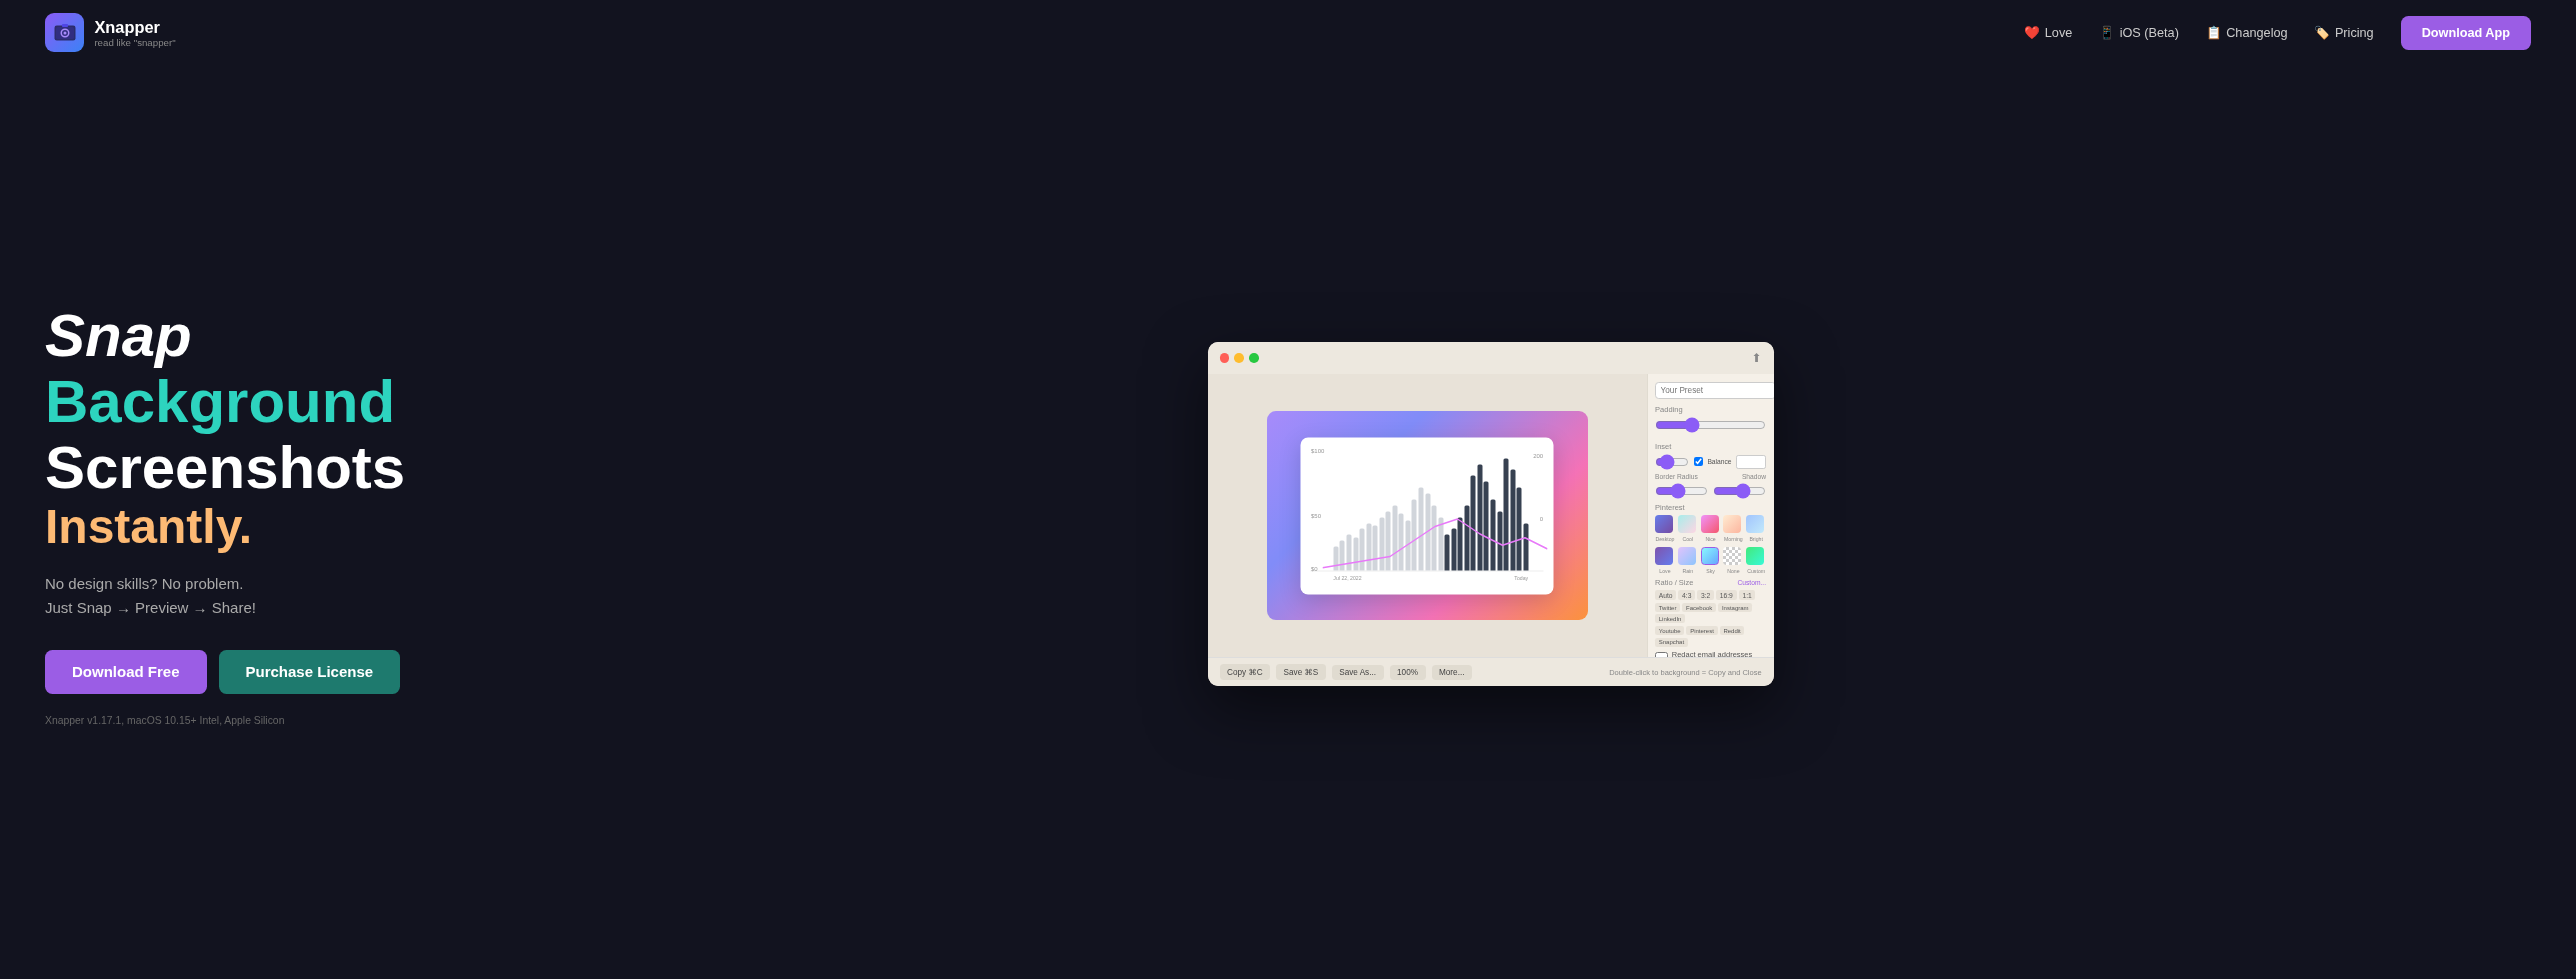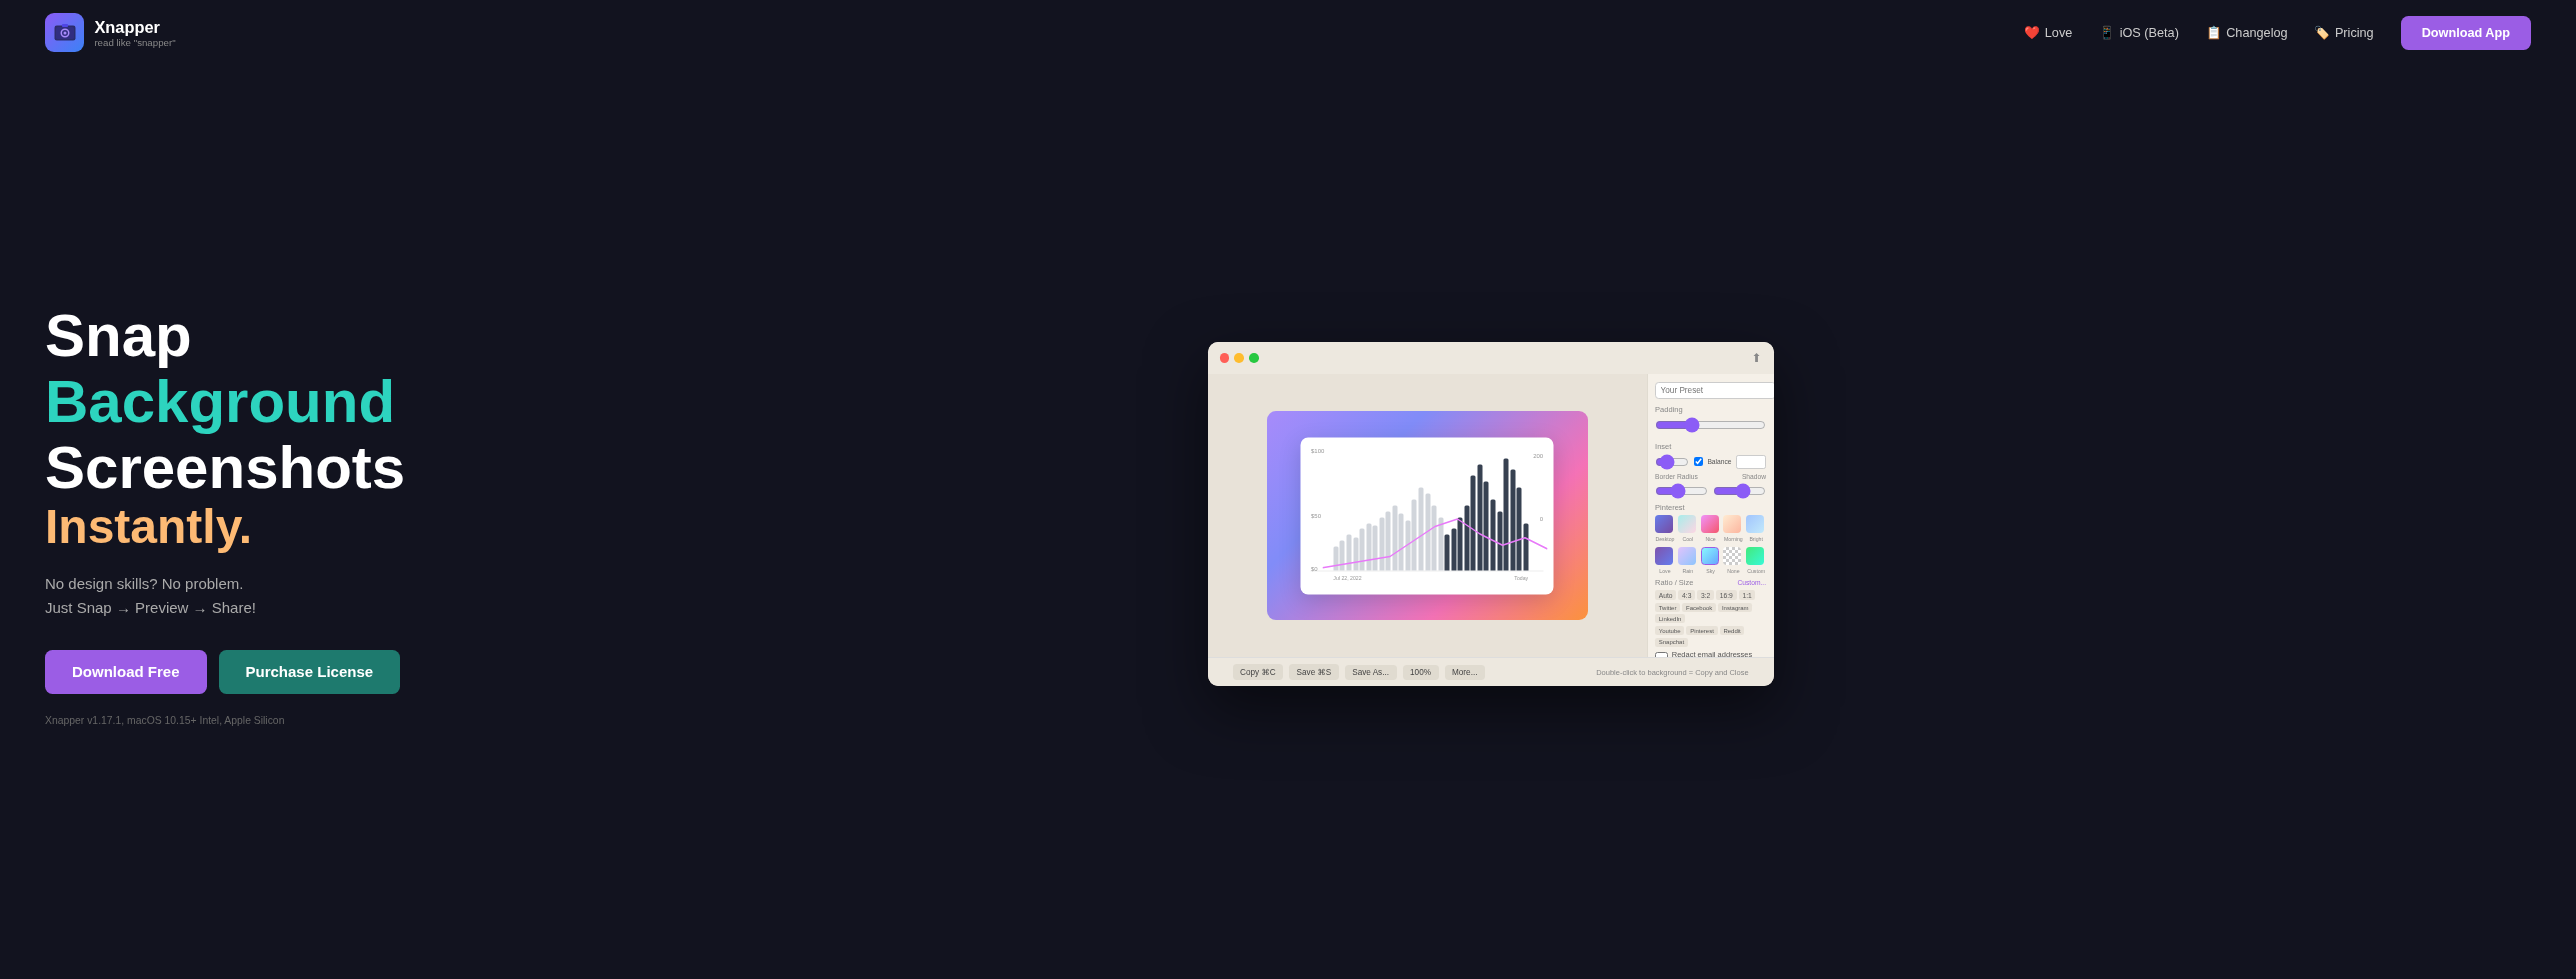--- a/index.html
+++ b/index.html
@@ -89,20 +89,21 @@
     }
     .hero-title {
       line-height: 1.1;
       margin-bottom: 18px;
     }
     .hero-title-line1 {
       display: block;
       font-size: 60px;
       font-weight: 800;
       color: #fff;
+      font-style: italic;
     }
     .hero-title-line2 {
       display: block;
       font-size: 60px;
       font-weight: 800;
       color: #2dd4bf;
     }
     .hero-title-line3 {
       display: block;
       font-size: 60px;
@@ -402,21 +403,21 @@
       gap: 3.7px;
       font-size: 7.5px;
       color: #555;
       margin-bottom: 2.2px;
     }
 
     
     .app-bottombar {
       background: #ede8df;
       border-top: 0.7px solid #ddd;
-      padding: 6px 25px;
+      padding: 6px 12px;
       display: flex;
       align-items: center;
       gap: 6px;
       font-size: 9px;
       color: #555;
     }
     .bottom-btn {
       background: #e0dbd0;
       border: none;
       border-radius: 3.7px;

